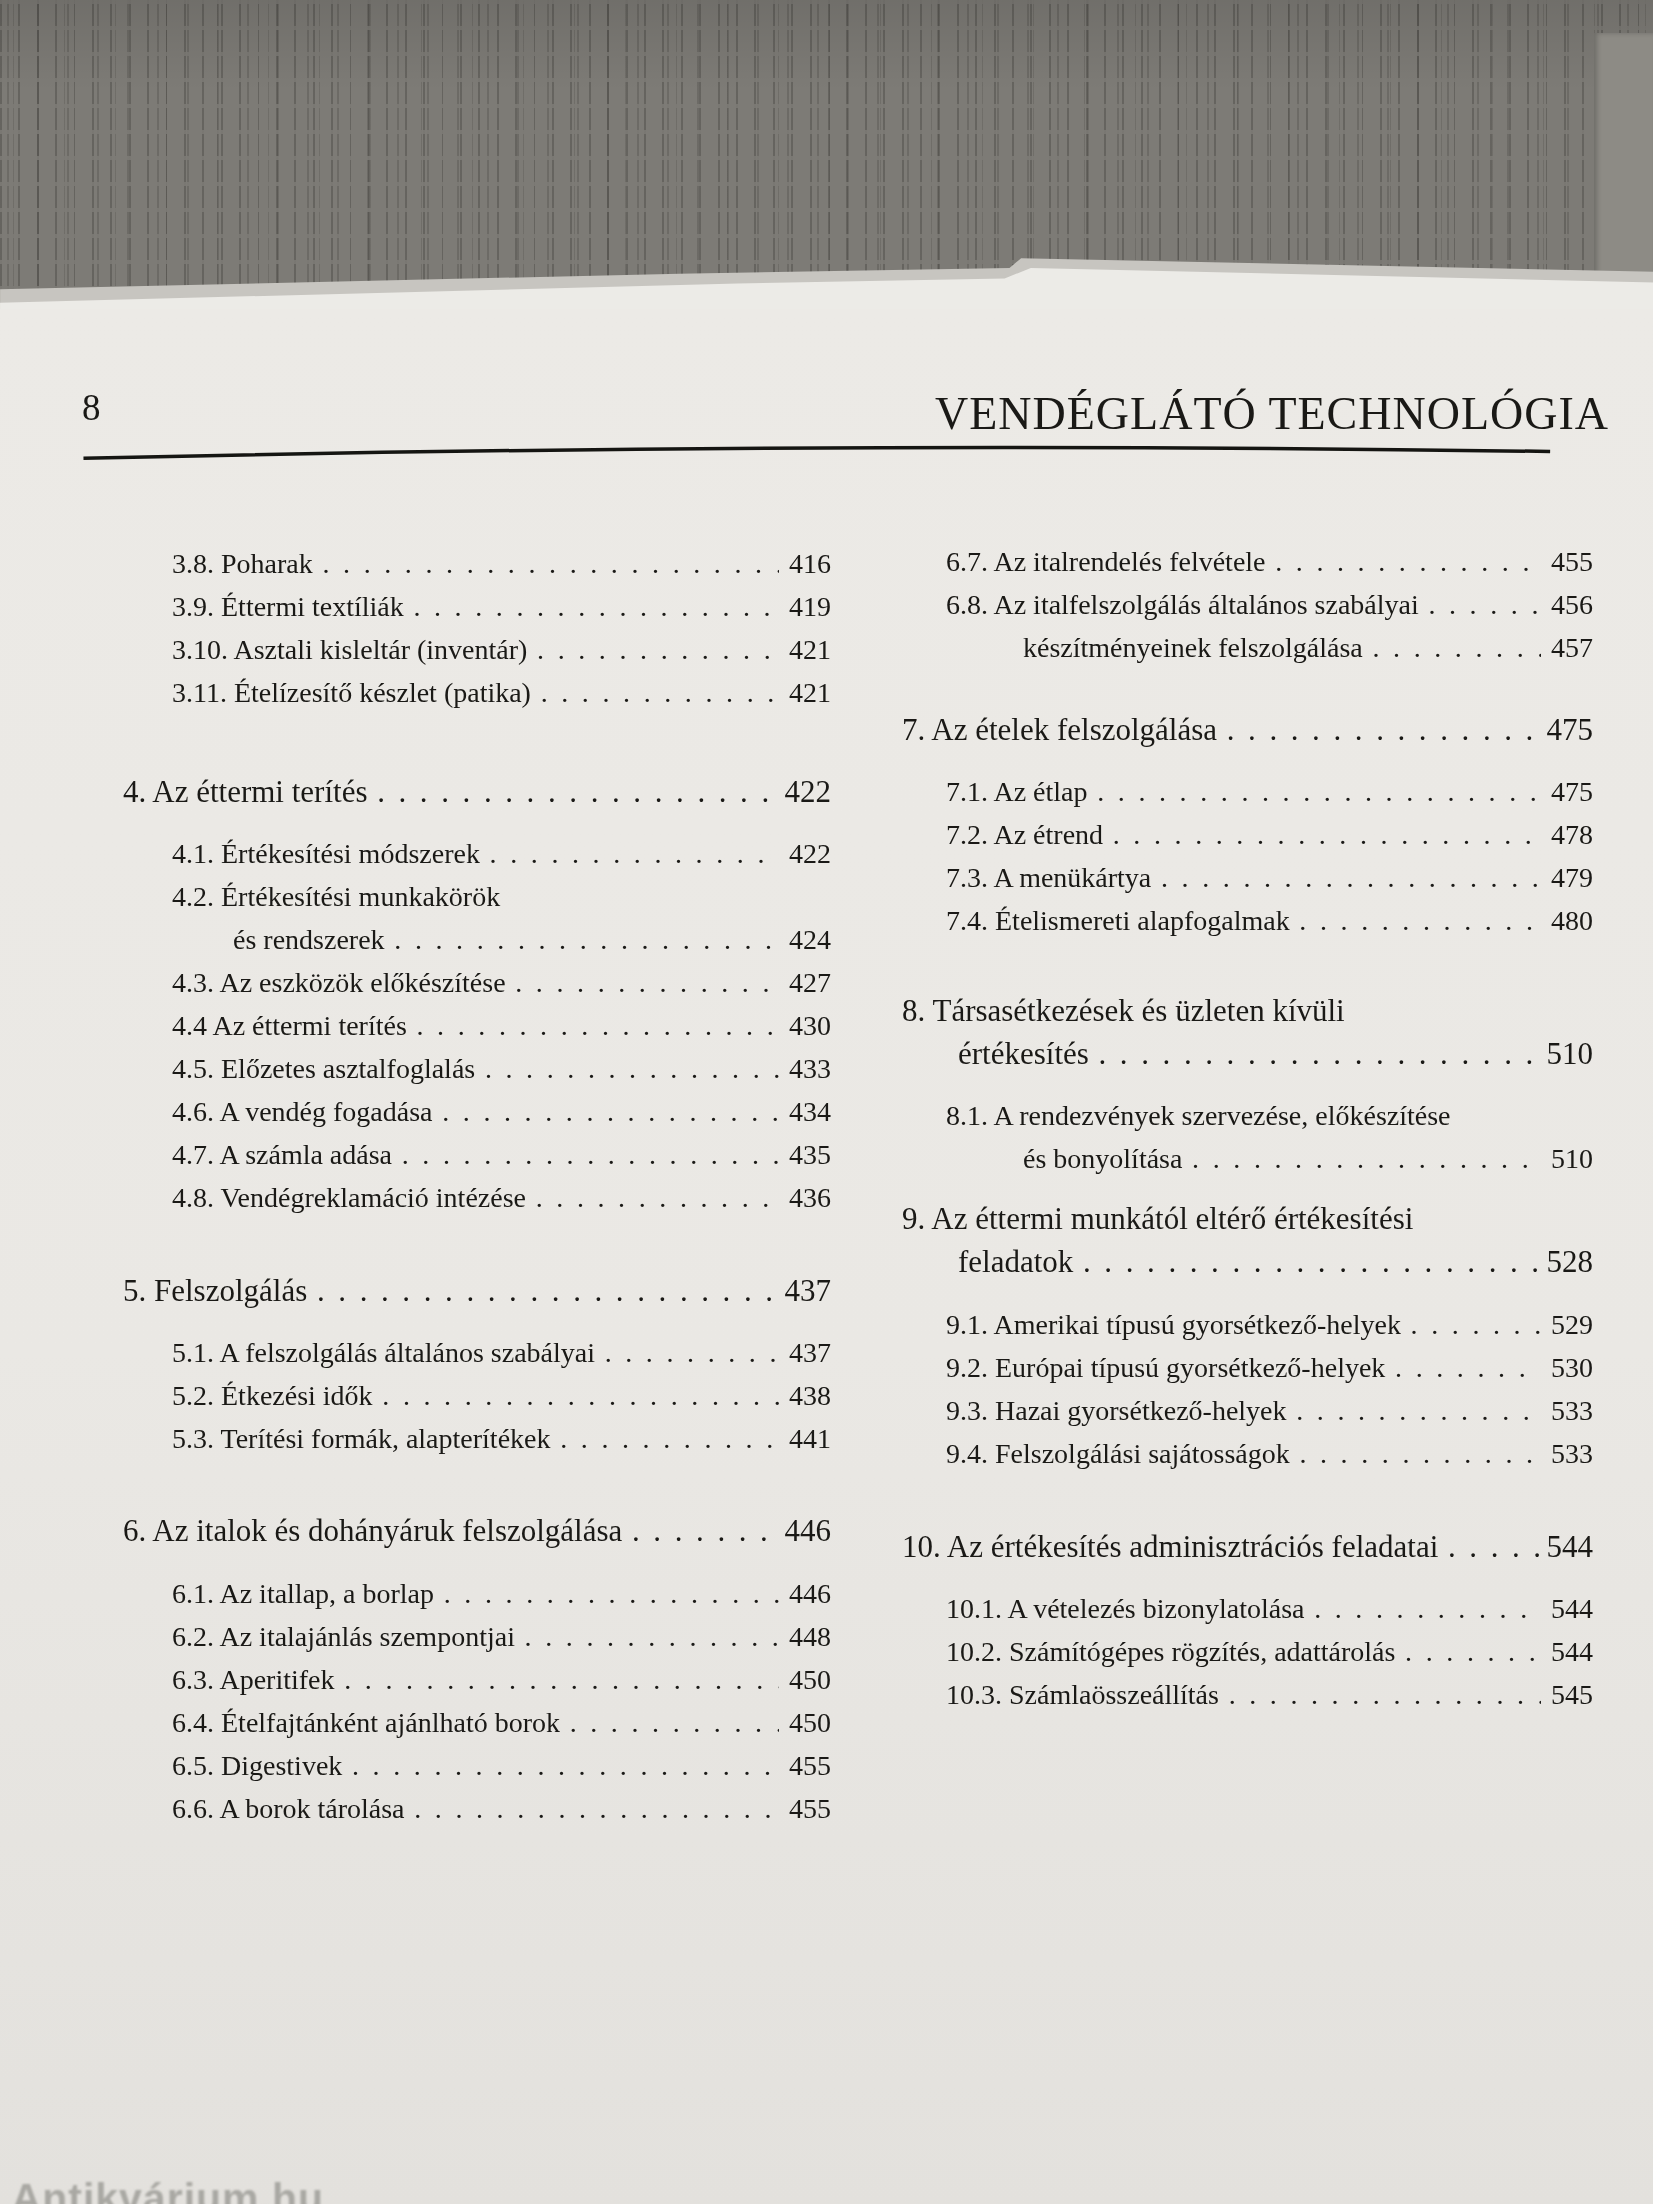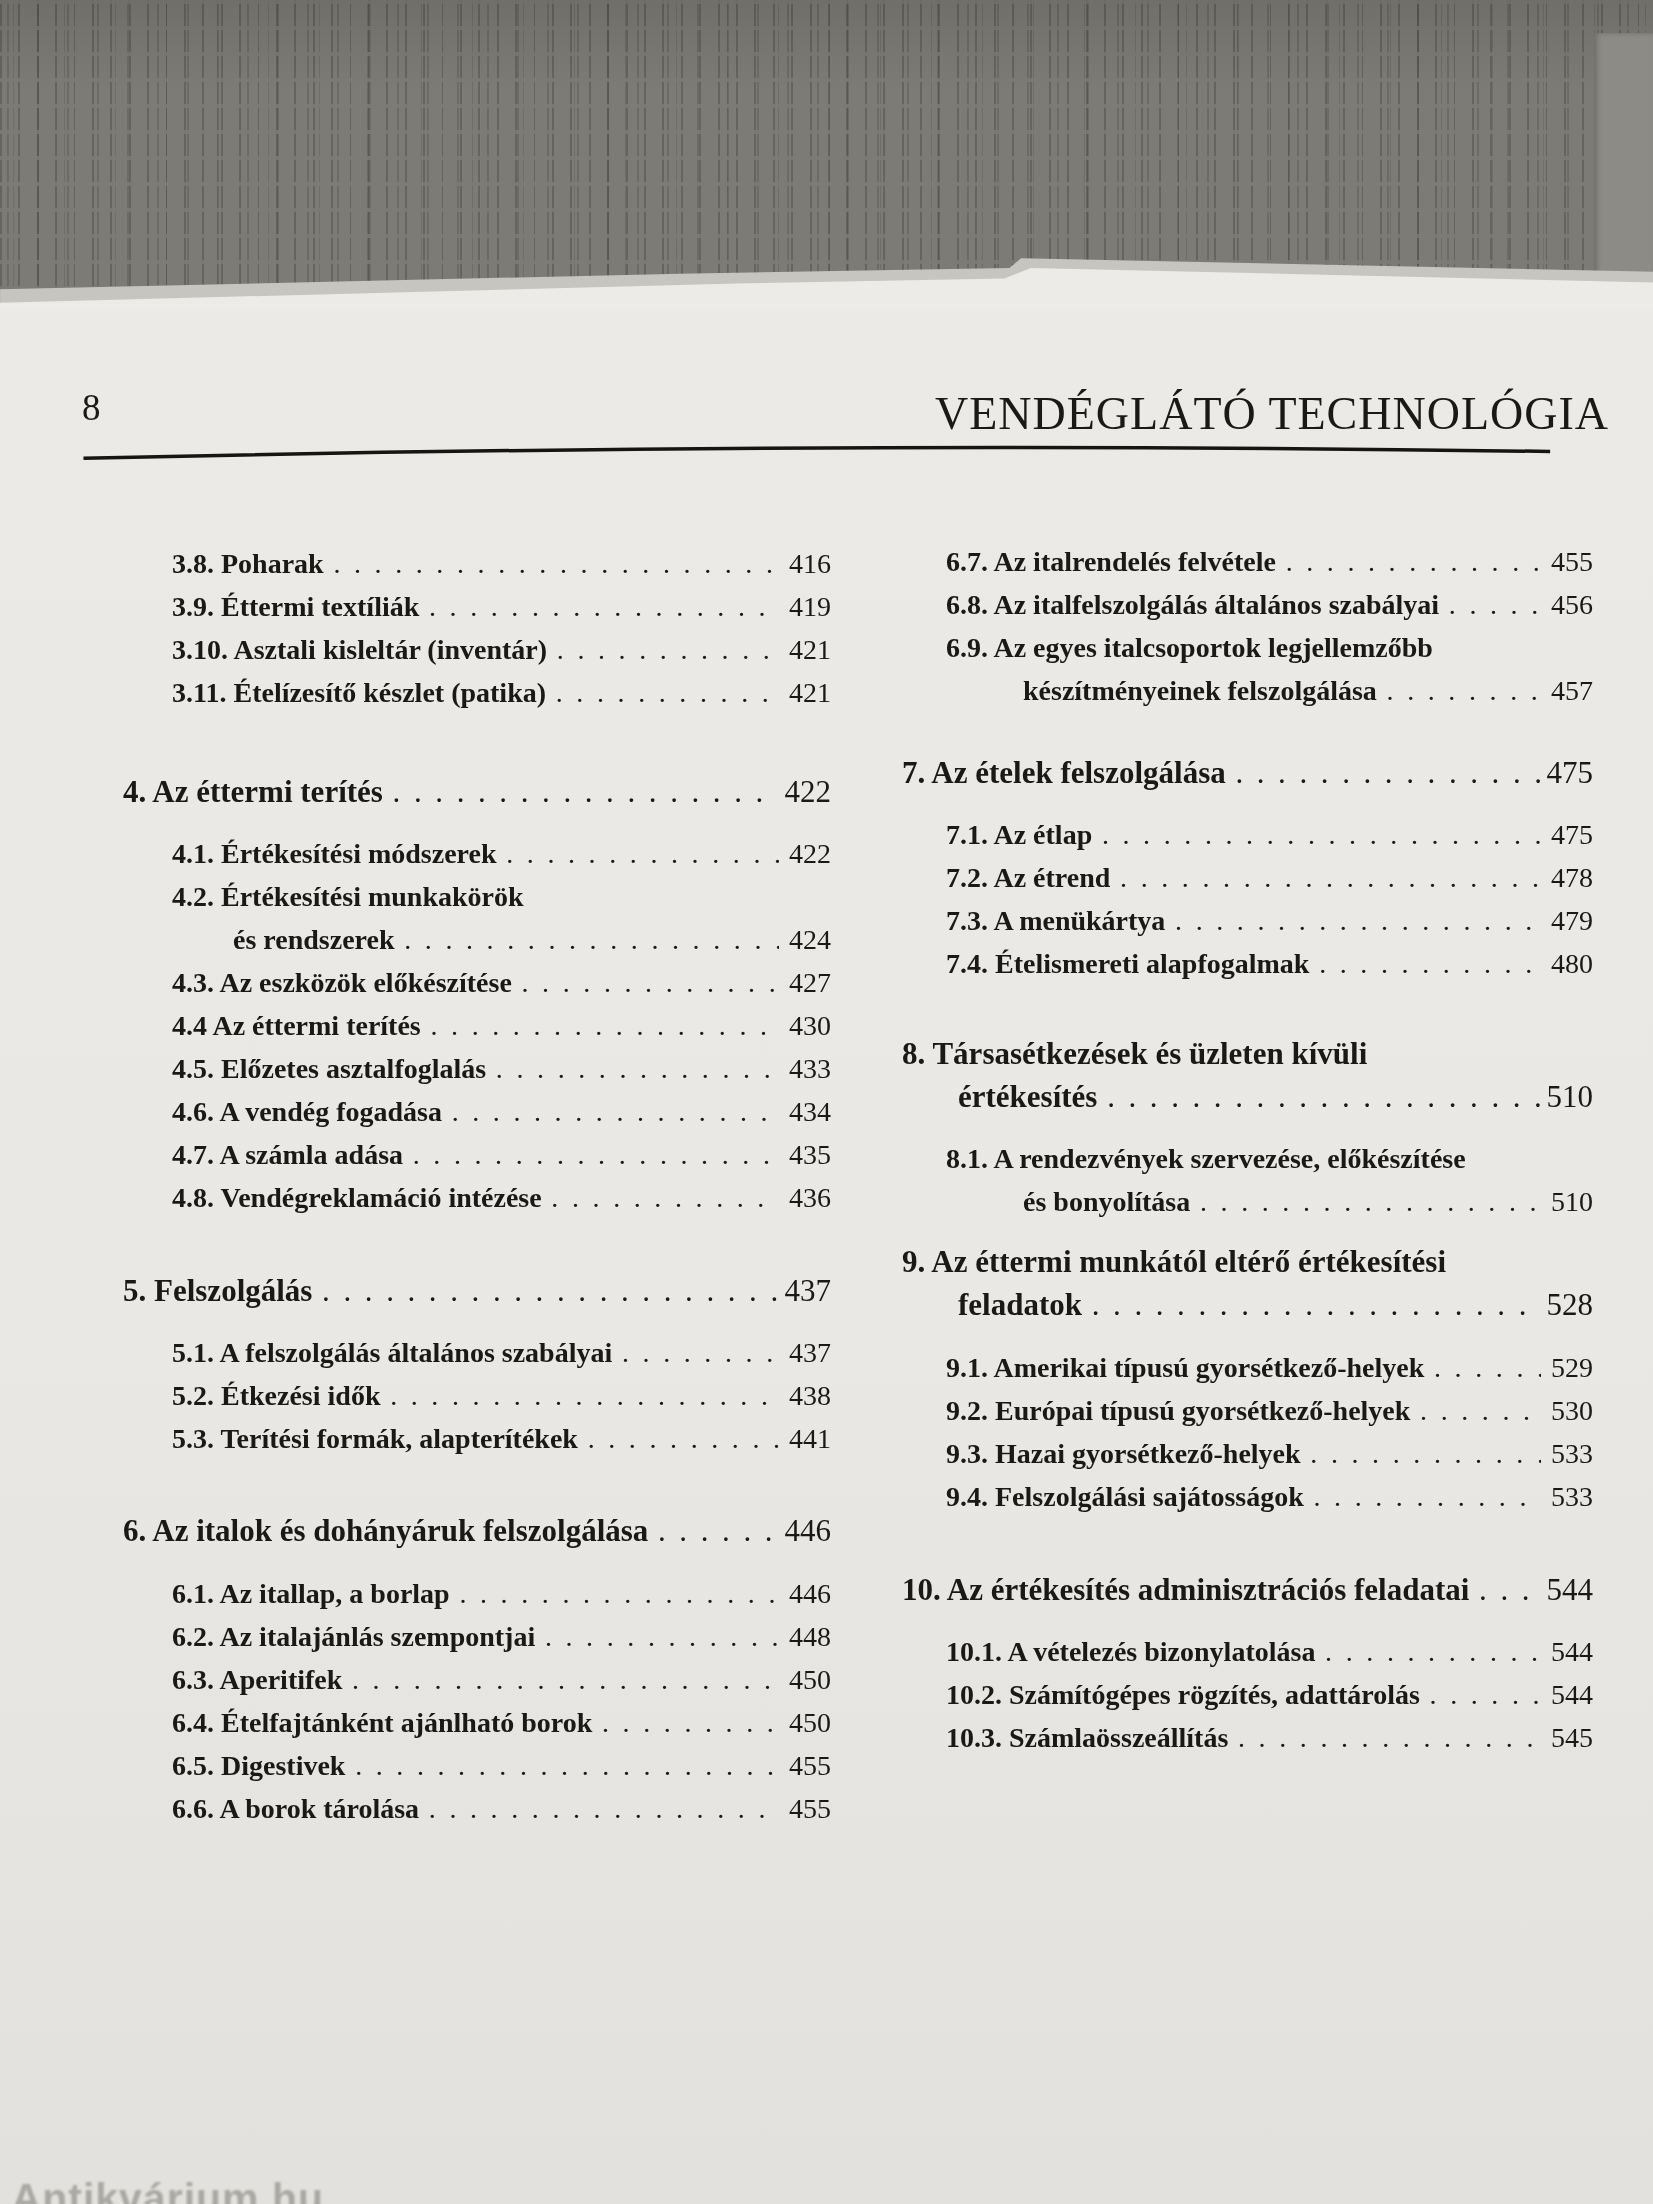--- a/index.html
+++ b/index.html
@@ -36,21 +36,21 @@
   .col-left  .group:nth-of-type(2){margin-top:56px;}
   .col-left  .group:nth-of-type(3){margin-top:50px;}
   .col-left  .group:nth-of-type(4){margin-top:49px;}
   .col-right .group:nth-of-type(1){margin-top:15.5px;}
   .col-right .group:nth-of-type(2){margin-top:39px;}
   .col-right .group:nth-of-type(3){margin-top:47px;}
   .col-right .group:nth-of-type(4){margin-top:17px;}
   .col-right .group:nth-of-type(5){margin-top:50px;}
 
   .row{display:flex;align-items:baseline;line-height:43px;white-space:nowrap;}
-  .row .label{white-space:nowrap;font-weight:bold;}
+  .row .label{white-space:nowrap;}
   .row .dots{flex:1;overflow:hidden;white-space:nowrap;letter-spacing:13.6px;
              padding-left:9.7px;padding-right:1.9px;min-width:15.5px;}
   .row .pg{min-width:52px;text-align:right;}
 
   .row.header,.row.header-cont{font-size:31px;}
   .row.header + .row.entry, .row.header-cont + .row.entry{margin-top:19.4px;}
 
   .col-left  .row.entry{padding-left:49px;}
   .col-right .row.entry{padding-left:44px;align-items:center;}
   .col-left  .row.entry-cont{padding-left:110px;}
@@ -221,23 +221,20 @@
         <div class="row entry">
           <span class="label">6.7. Az italrendelés felvétele</span>
           <span class="dots">................................................................................</span>
           <span class="pg">455</span>
         </div>
         <div class="row entry">
           <span class="label">6.8. Az italfelszolgálás általános szabályai</span>
           <span class="dots">................................................................................</span>
           <span class="pg">456</span>
         </div>
-        <div class="row entry">
-          <span class="label">6.9. Az egyes italcsoportok legjellemzőbb</span>
-        </div>
         <div class="row entry-cont">
           <span class="label">készítményeinek felszolgálása</span>
           <span class="dots">................................................................................</span>
           <span class="pg">457</span>
         </div>
       </div>
       <div class="group">
         <div class="row header">
           <span class="label">7. Az ételek felszolgálása</span>
           <span class="dots">................................................................................</span>

